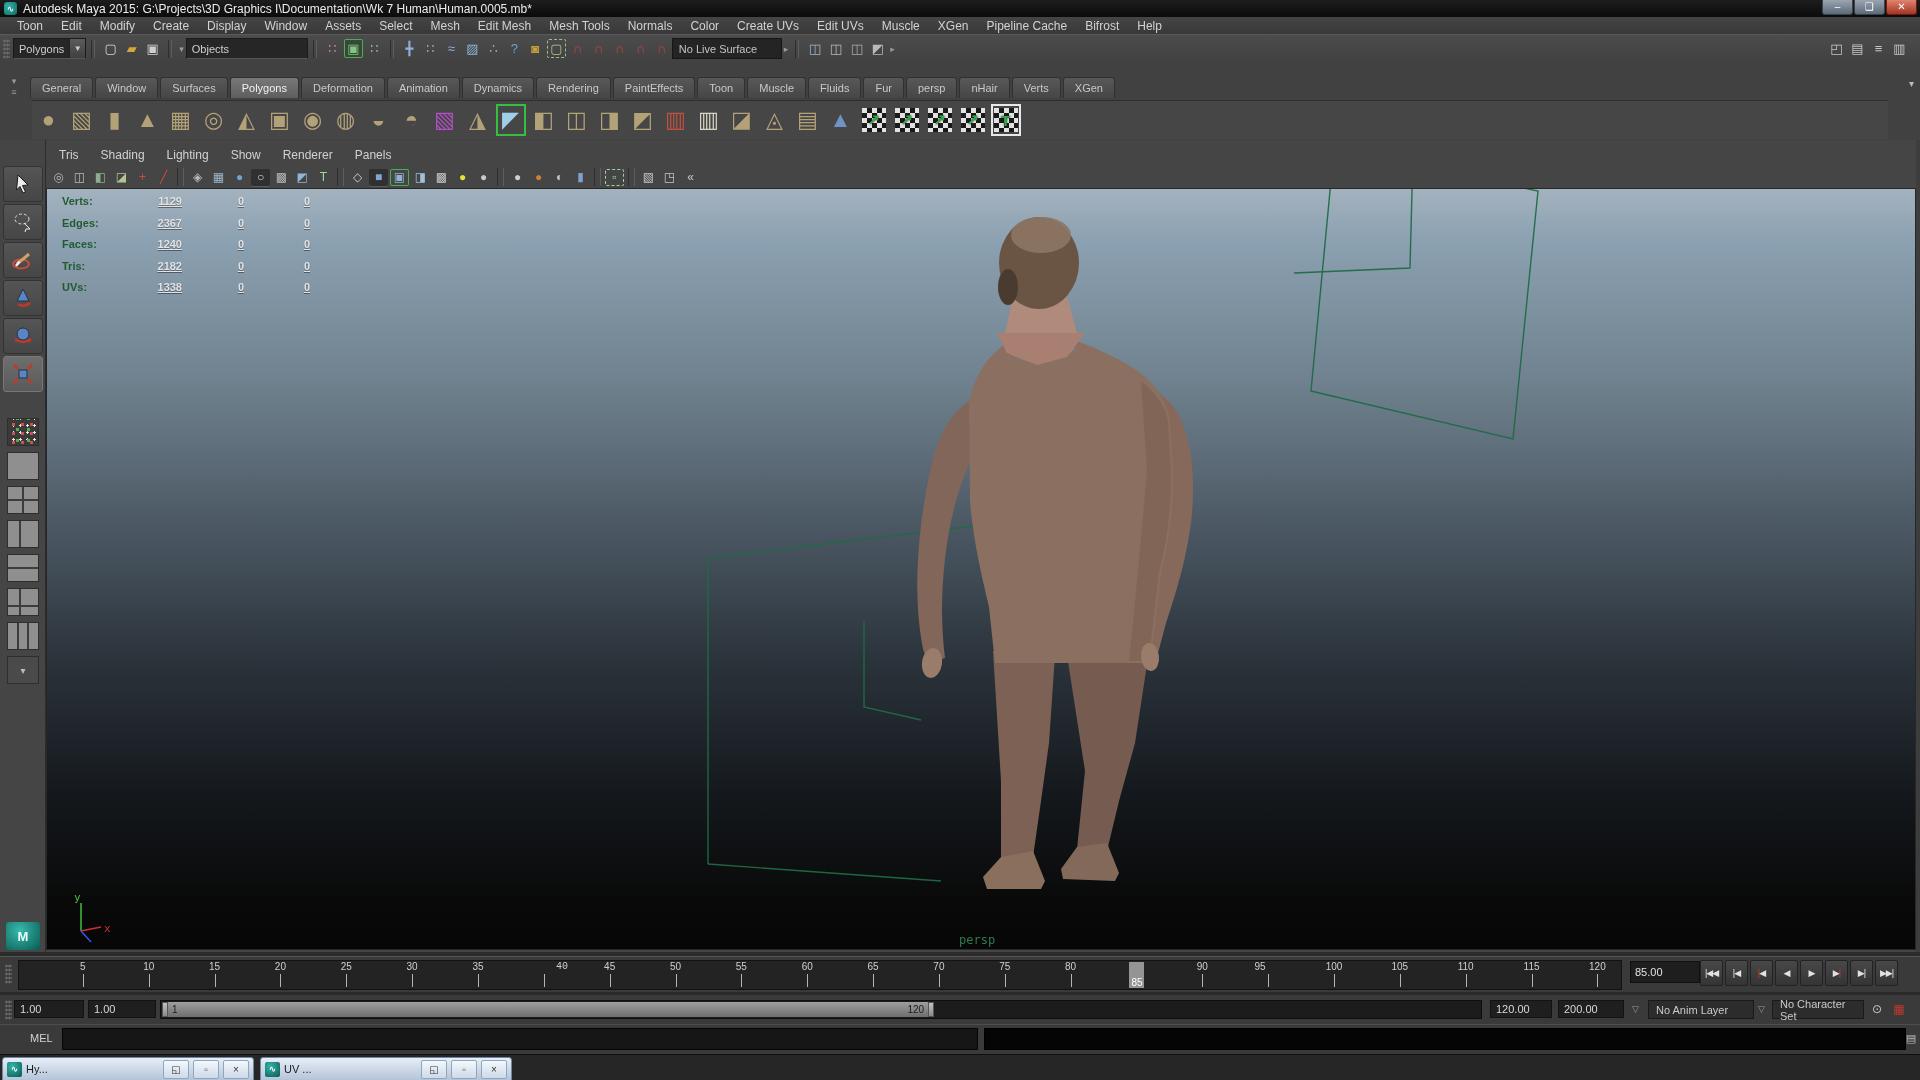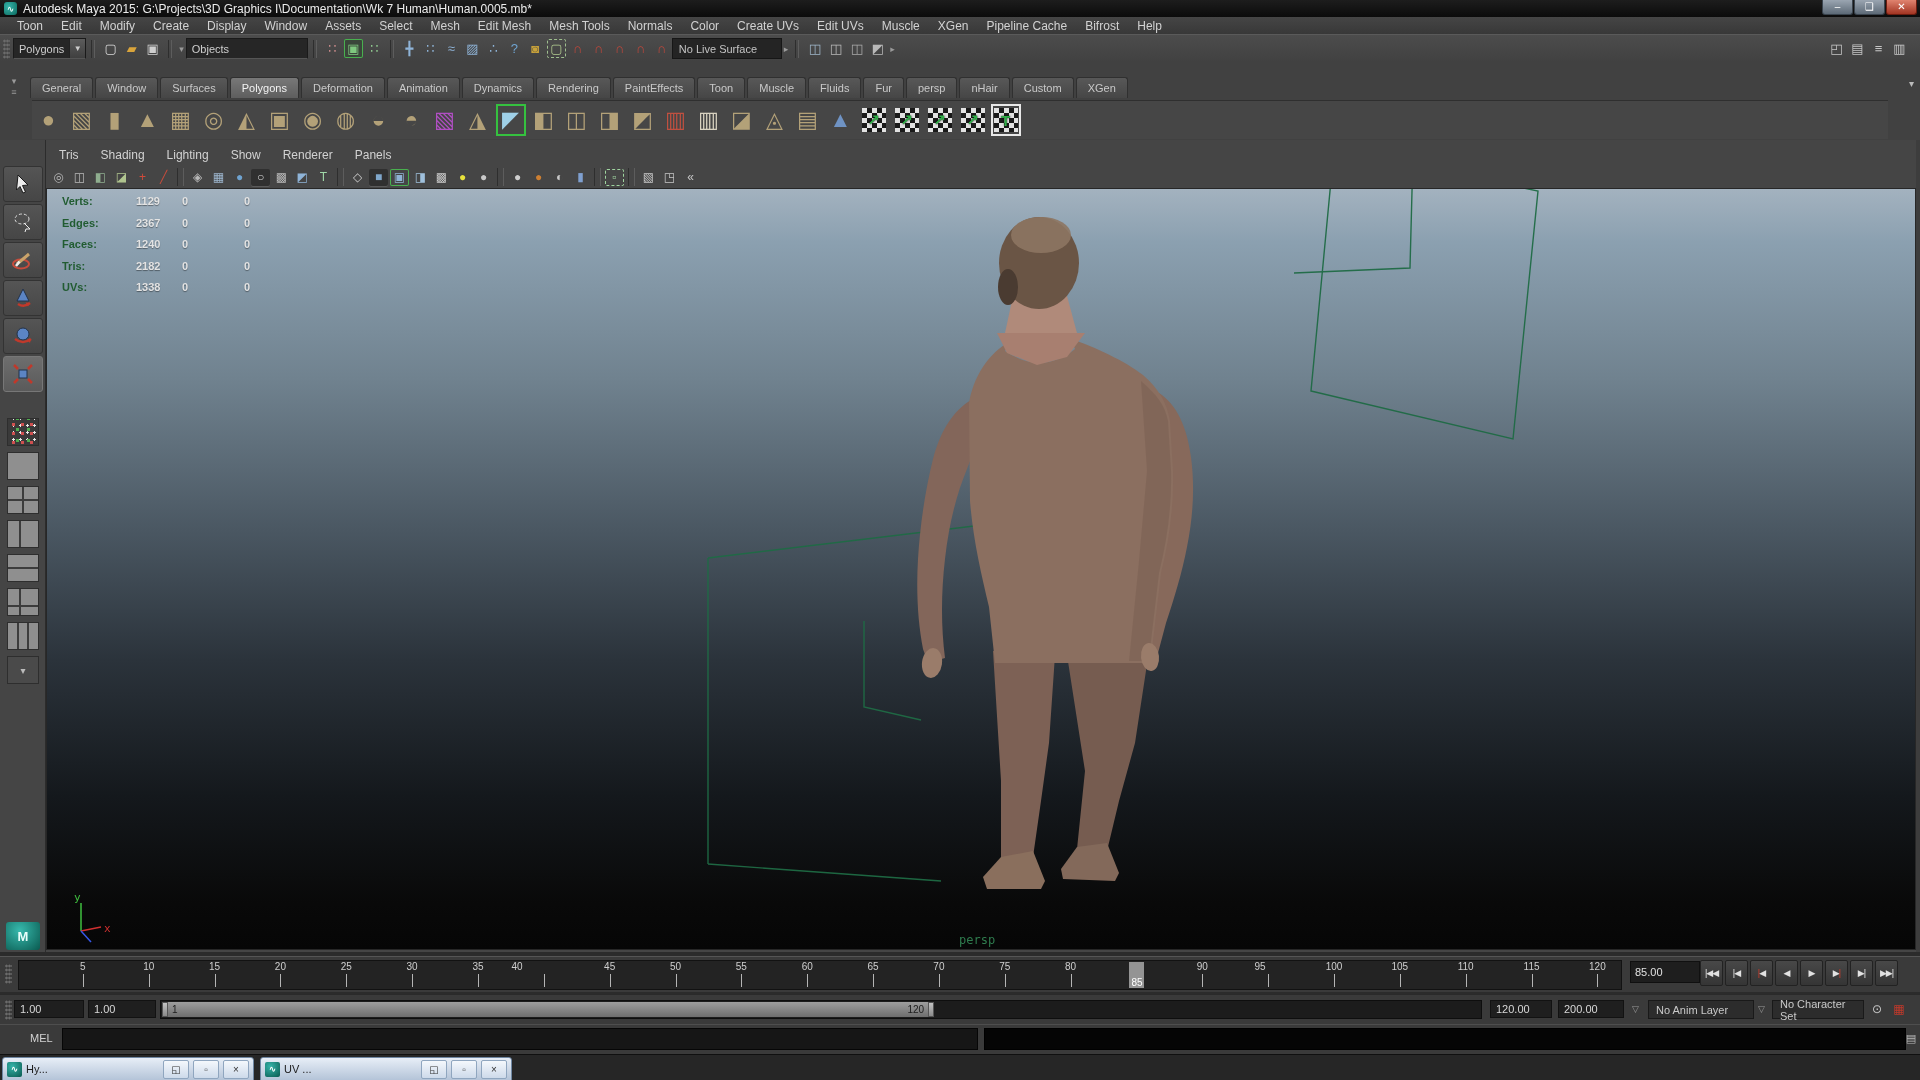--- a/index.html
+++ b/index.html
@@ -86,21 +86,21 @@
   .picon.pressed{background:#303030;box-shadow:0 1px 0 #5a5a5a;}
   .picon.hl{box-shadow:0 0 0 1px #49b04f inset;}
   .picon.dashed{border:1px dashed #9fd49f;box-sizing:border-box;}
   .psep{width:5px;height:18px;margin:0 3px;border-left:1px solid #2e2e2e;border-right:1px solid #5d5d5d;}
   .canvas{position:absolute;left:0px;top:48px;width:1870px;height:762px;border:1px solid #272727;box-sizing:border-box;
           background:linear-gradient(180deg,#a3b2bf 0%,#8ba0b0 7%,#70828f 25%,#4a5762 45%,#2b333b 62%,#14181c 80%,#090909 94%,#060606 100%);}
   .canvas svg{position:absolute;left:0;top:0;}
   .hud{position:absolute;left:15px;top:2px;font-size:11px;font-weight:bold;line-height:21.5px;}
   .hudrow{display:flex;}
   .hudrow .hl1{width:74px;text-align:left;}
-  .hudrow .hv{color:#e3e3e3;text-shadow:0 1px 1px #00000066;}
+  .hudrow .hv{text-align:right;color:#e3e3e3;text-shadow:0 1px 1px #00000066;text-decoration:underline;}
   .hudrow .v1{width:46px;} .hudrow .v2{width:62px;} .hudrow .v3{width:66px;}
   .persp-label{position:absolute;left:912px;top:744px;font-size:12px;font-family:"DejaVu Sans Mono",monospace;}
   
   .timerow{left:0;top:956px;width:1920px;height:36px;background:#3a3a3a;border-top:1px solid #555;
            box-sizing:border-box;display:flex;align-items:center;}
   .ruler{position:absolute;left:18px;top:3px;width:1604px;height:30px;background:#232323;border:1px solid #121212;box-sizing:border-box;}
   .tick{position:absolute;top:0;width:26px;margin-left:-13px;text-align:center;font-size:10px;color:#cfcfcf;}
   .tickline{position:absolute;bottom:2px;width:1px;height:13px;background:#b5b5b5;}
   .marker{position:absolute;top:1px;bottom:1px;width:15px;background:#949494;display:flex;align-items:flex-end;justify-content:center;
           color:#fff;font-size:10px;}
@@ -250,21 +250,21 @@
       <div class="shelf-tab">Animation</div>
       <div class="shelf-tab">Dynamics</div>
       <div class="shelf-tab">Rendering</div>
       <div class="shelf-tab">PaintEffects</div>
       <div class="shelf-tab">Toon</div>
       <div class="shelf-tab">Muscle</div>
       <div class="shelf-tab">Fluids</div>
       <div class="shelf-tab">Fur</div>
       <div class="shelf-tab">persp</div>
       <div class="shelf-tab">nHair</div>
-      <div class="shelf-tab">Custom</div>
+      <div class="shelf-tab">Verts</div>
       <div class="shelf-tab">XGen</div>
     </div>
   <div class="shelf-icons">
       <div class="shicon">
         <span style="color: rgb(179, 161, 120);">●</span>
       </div>
       <div class="shicon">
         <span style="color: rgb(179, 161, 120);">▧</span>
       </div>
       <div class="shicon">
@@ -545,21 +545,21 @@
       <div class="tick" style="left: 195.55px;">15</div>
       <div class="tickline" style="left: 195.55px;"></div>
       <div class="tick" style="left: 261.4px;">20</div>
       <div class="tickline" style="left: 261.4px;"></div>
       <div class="tick" style="left: 327.25px;">25</div>
       <div class="tickline" style="left: 327.25px;"></div>
       <div class="tick" style="left: 393.1px;">30</div>
       <div class="tickline" style="left: 393.1px;"></div>
       <div class="tick" style="left: 458.95px;">35</div>
       <div class="tickline" style="left: 458.95px;"></div>
-      <div class="tick" style="left: 498px;">40</div>
+      <div class="tick" style="left: 543px; font-family: Liberation Mono, monospace;">40</div>
       <div class="tickline" style="left: 524.8px;"></div>
       <div class="tick" style="left: 590.65px;">45</div>
       <div class="tickline" style="left: 590.65px;"></div>
       <div class="tick" style="left: 656.5px;">50</div>
       <div class="tickline" style="left: 656.5px;"></div>
       <div class="tick" style="left: 722.35px;">55</div>
       <div class="tickline" style="left: 722.35px;"></div>
       <div class="tick" style="left: 788.2px;">60</div>
       <div class="tickline" style="left: 788.2px;"></div>
       <div class="tick" style="left: 854.05px;">65</div>

